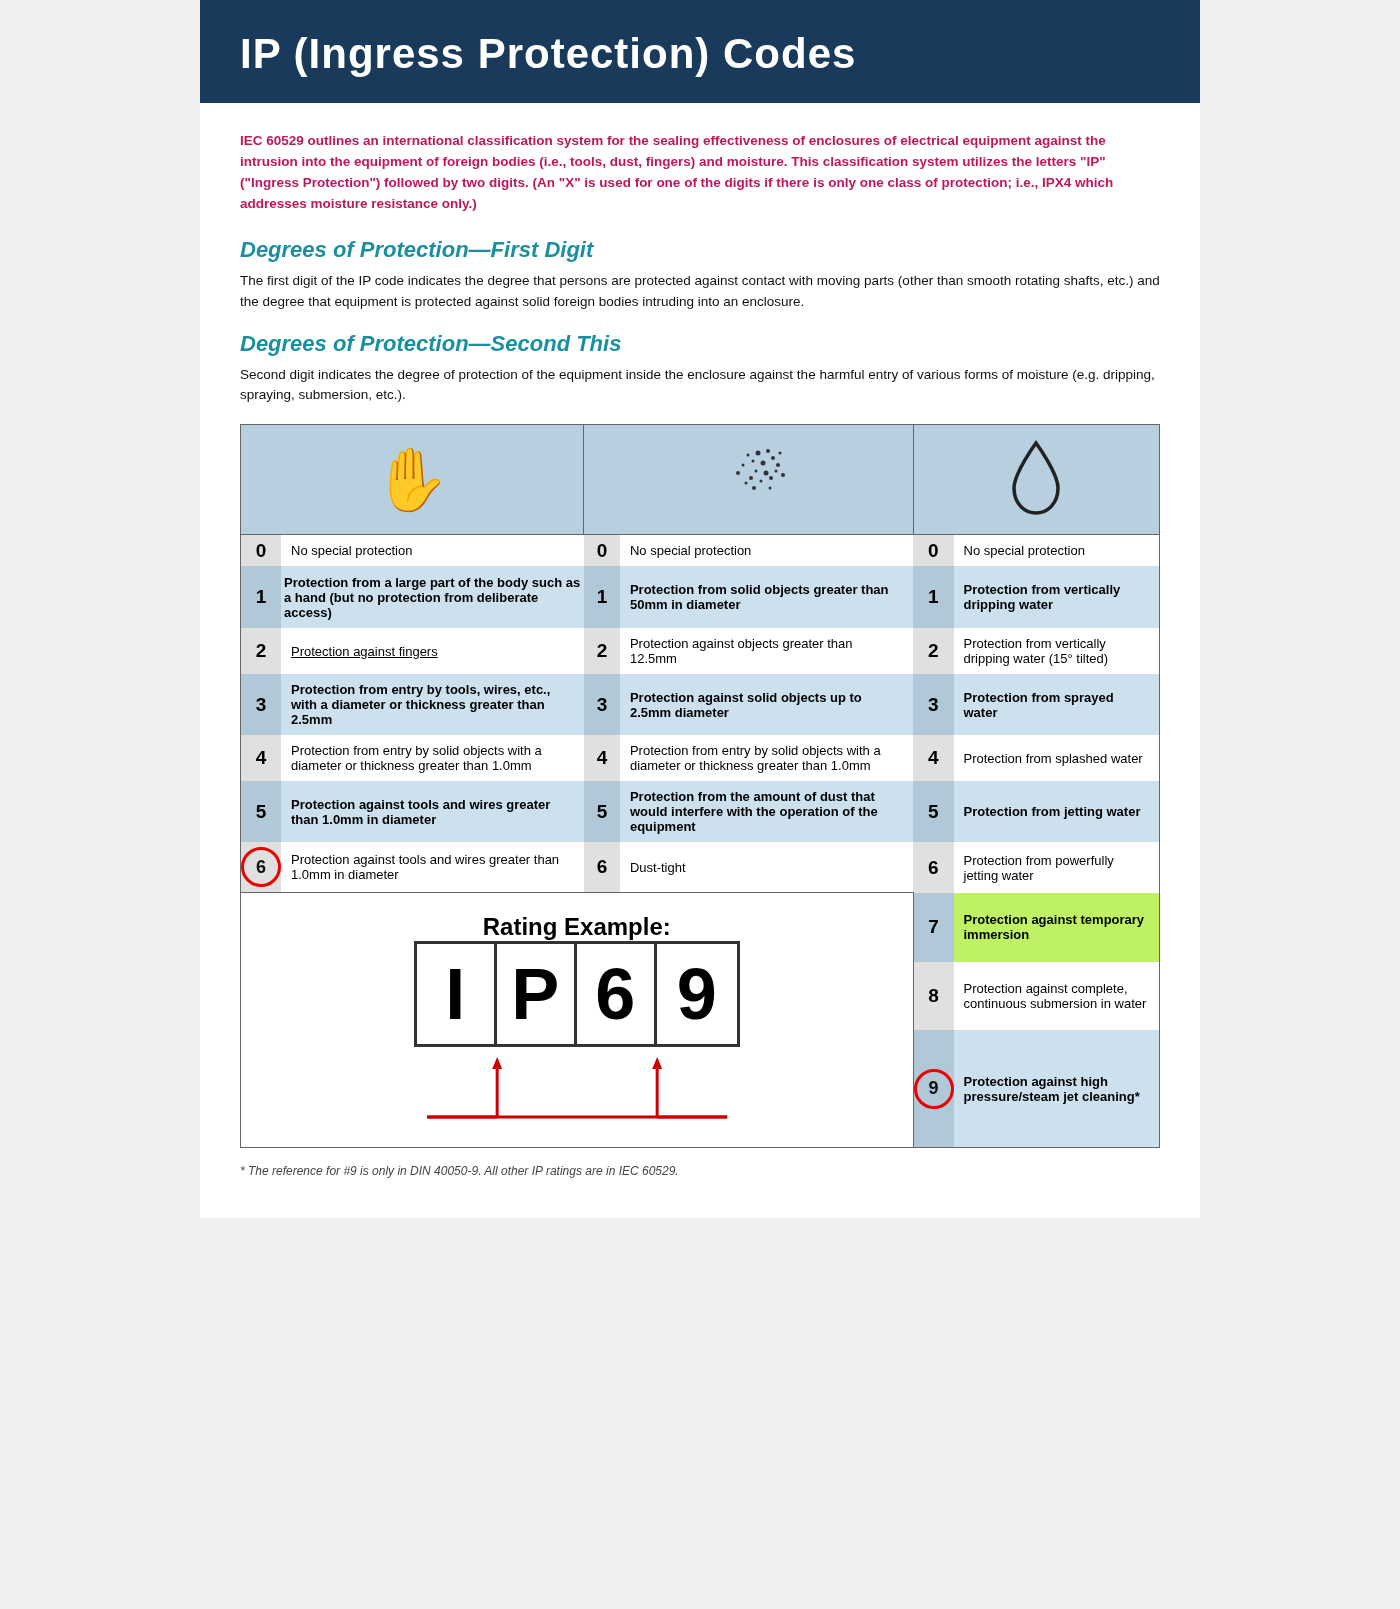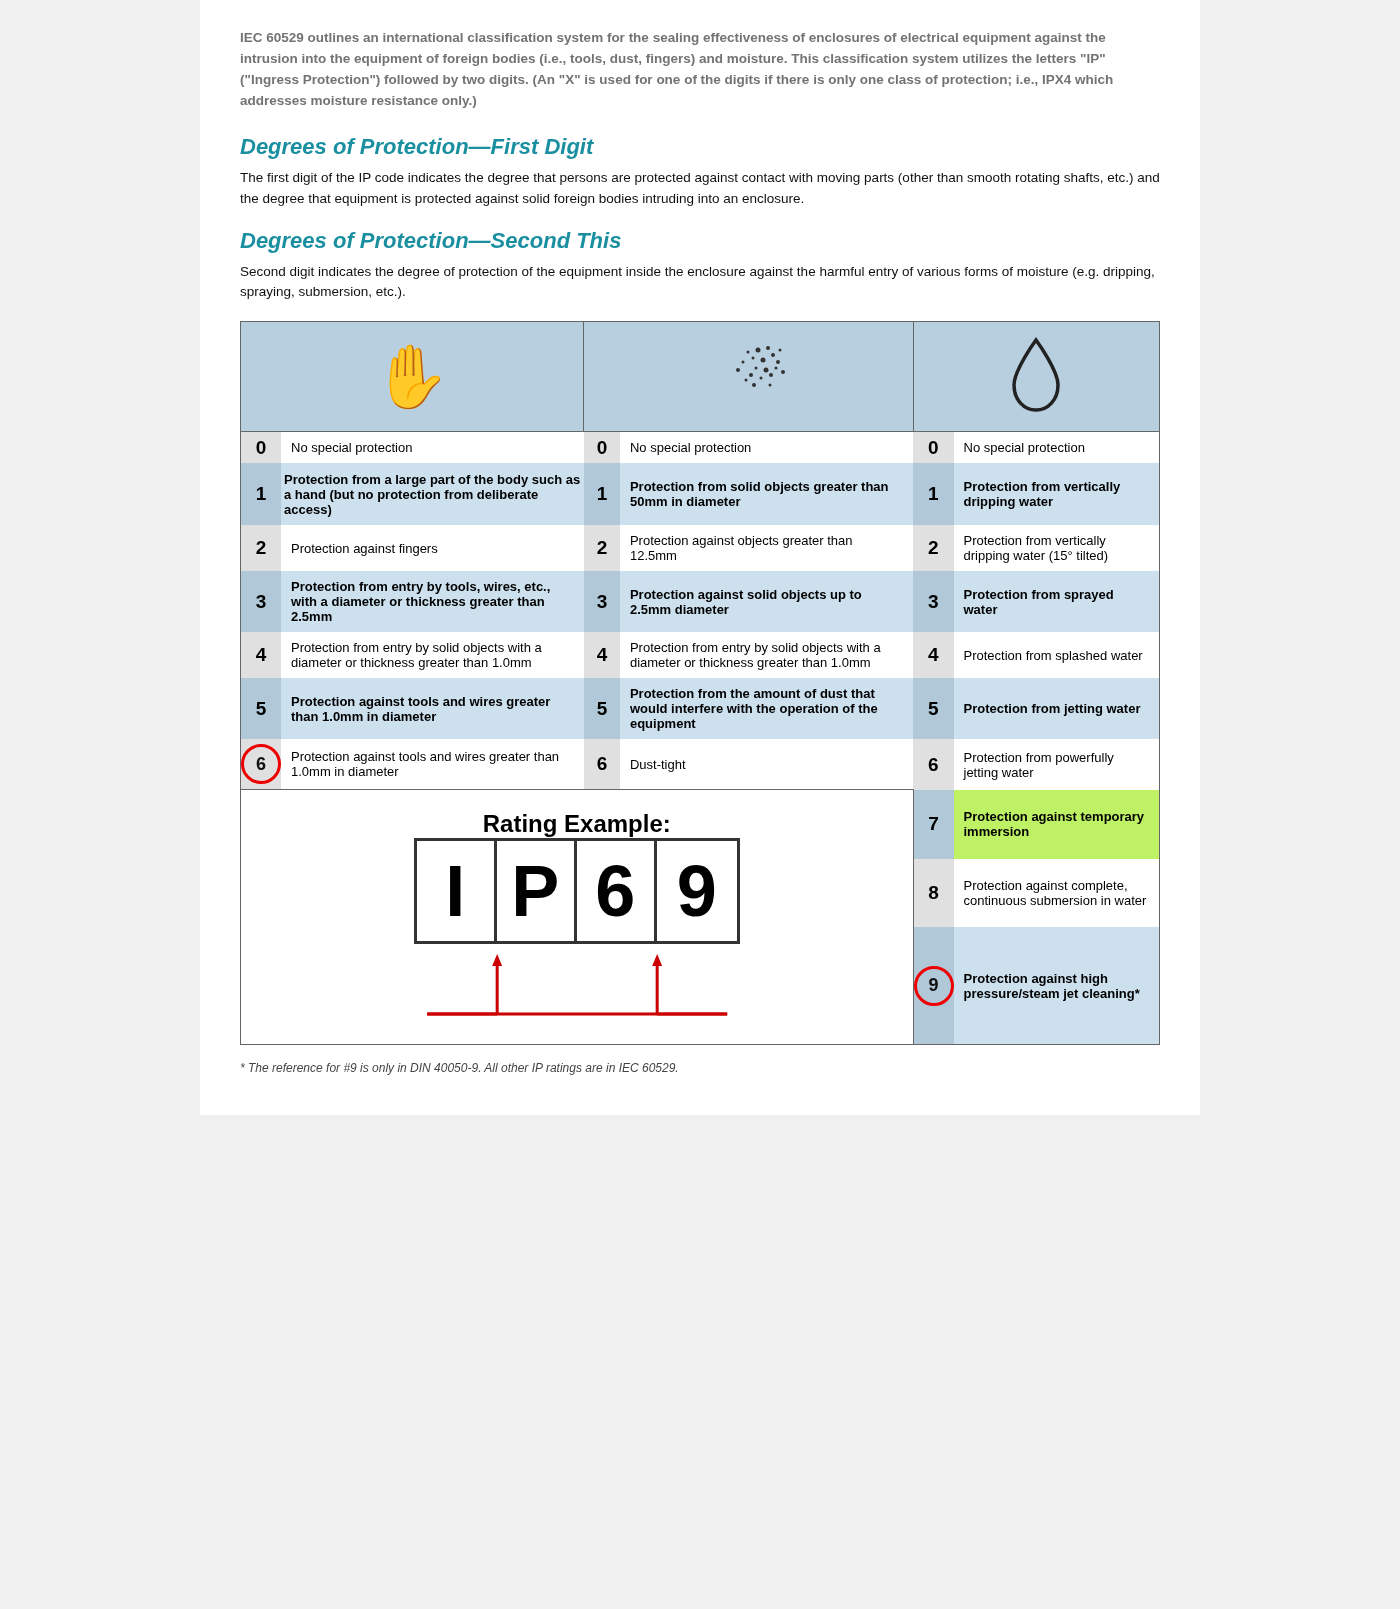--- a/index.html
+++ b/index.html
@@ -24,21 +24,21 @@
       font-size: 42px;
       font-weight: 900;
       letter-spacing: 1px;
     }
     .body-content {
       padding: 28px 40px 0 40px;
     }
     .intro-text {
       font-size: 13.5px;
       line-height: 1.55;
-      color: #737373;
+      color: #be185d;
       font-weight: bold;
       margin-bottom: 22px;
     }
     .section-title {
       color: #1a8fa0;
       font-size: 22px;
       font-weight: 900;
       font-style: italic;
       margin-bottom: 8px;
       font-family: Arial, sans-serif;
@@ -91,20 +91,23 @@
     .full-table {
       width: 100%;
       border-collapse: collapse;
       border: 1.5px solid #666;
     }
   </style>
 </head>
 <body>
 
 <div class="page">
+  <div class="header">
+    <h1>IP (Ingress Protection) Codes</h1>
+  </div>
 
   <div class="body-content">
     <p class="intro-text">IEC 60529 outlines an international classification system for the sealing effectiveness of enclosures of electrical equipment against the intrusion into the equipment of foreign bodies (i.e., tools, dust, fingers) and moisture. This classification system utilizes the letters "IP" ("Ingress Protection") followed by two digits. (An "X" is used for one of the digits if there is only one class of protection; i.e., IPX4 which addresses moisture resistance only.)</p>
 
     <div class="section-title">Degrees of Protection—First Digit</div>
     <p class="section-desc">The first digit of the IP code indicates the degree that persons are protected against contact with moving parts (other than smooth rotating shafts, etc.) and the degree that equipment is protected against solid foreign bodies intruding into an enclosure.</p>
 
     <div class="section-title">Degrees of Protection—Second This</div>
     <p class="section-desc">Second digit indicates the degree of protection of the equipment inside the enclosure against the harmful entry of various forms of moisture (e.g. dripping, spraying, submersion, etc.).</p>
 
@@ -162,21 +165,21 @@
           <td class="num-cell" style="background:#b0c8d8;">1</td>
           <td class="desc-cell-blue" style="font-size:13px;padding:8px 3px;font-weight:bold;">Protection from a large part of the body such as a hand (but no protection from deliberate access)</td>
           <td class="num-cell" style="background:#b0c8d8;">1</td>
           <td class="desc-cell-blue" style="font-size:13px;padding:8px 10px;font-weight:bold;">Protection from solid objects greater than 50mm in diameter</td>
           <td class="num-cell" style="background:#b0c8d8;">1</td>
           <td class="desc-cell-blue" style="font-size:13px;padding:16px 10px;font-weight:bold;">Protection from vertically dripping water</td>
         </tr>
 
         <tr>
           <td class="num-cell" style="background:#e0e0e0;">2</td>
-          <td class="desc-cell" style="font-size:13px;padding:12px 10px;">Protection against fingers</td>
+          <td class="desc-cell" style="font-size:13px;padding:12px 10px;text-decoration:underline;">Protection against fingers</td>
           <td class="num-cell" style="background:#e0e0e0;">2</td>
           <td class="desc-cell" style="font-size:13px;padding:8px 10px;margin-left:8px;">Protection against objects greater than 12.5mm</td>
           <td class="num-cell" style="background:#e0e0e0;">2</td>
           <td class="desc-cell" style="font-size:13px;padding:8px 10px;">Protection from vertically dripping water (15° tilted)</td>
         </tr>
 
         <tr style="background:#cce0ee;">
           <td class="num-cell" style="background:#b0c8d8;">3</td>
           <td class="desc-cell-blue" style="font-size:13px;padding:8px 10px;font-weight:bold;">Protection from entry by tools, wires, etc., with a diameter or thickness greater than 2.5mm</td>
           <td class="num-cell" style="background:#b0c8d8;">3</td>

